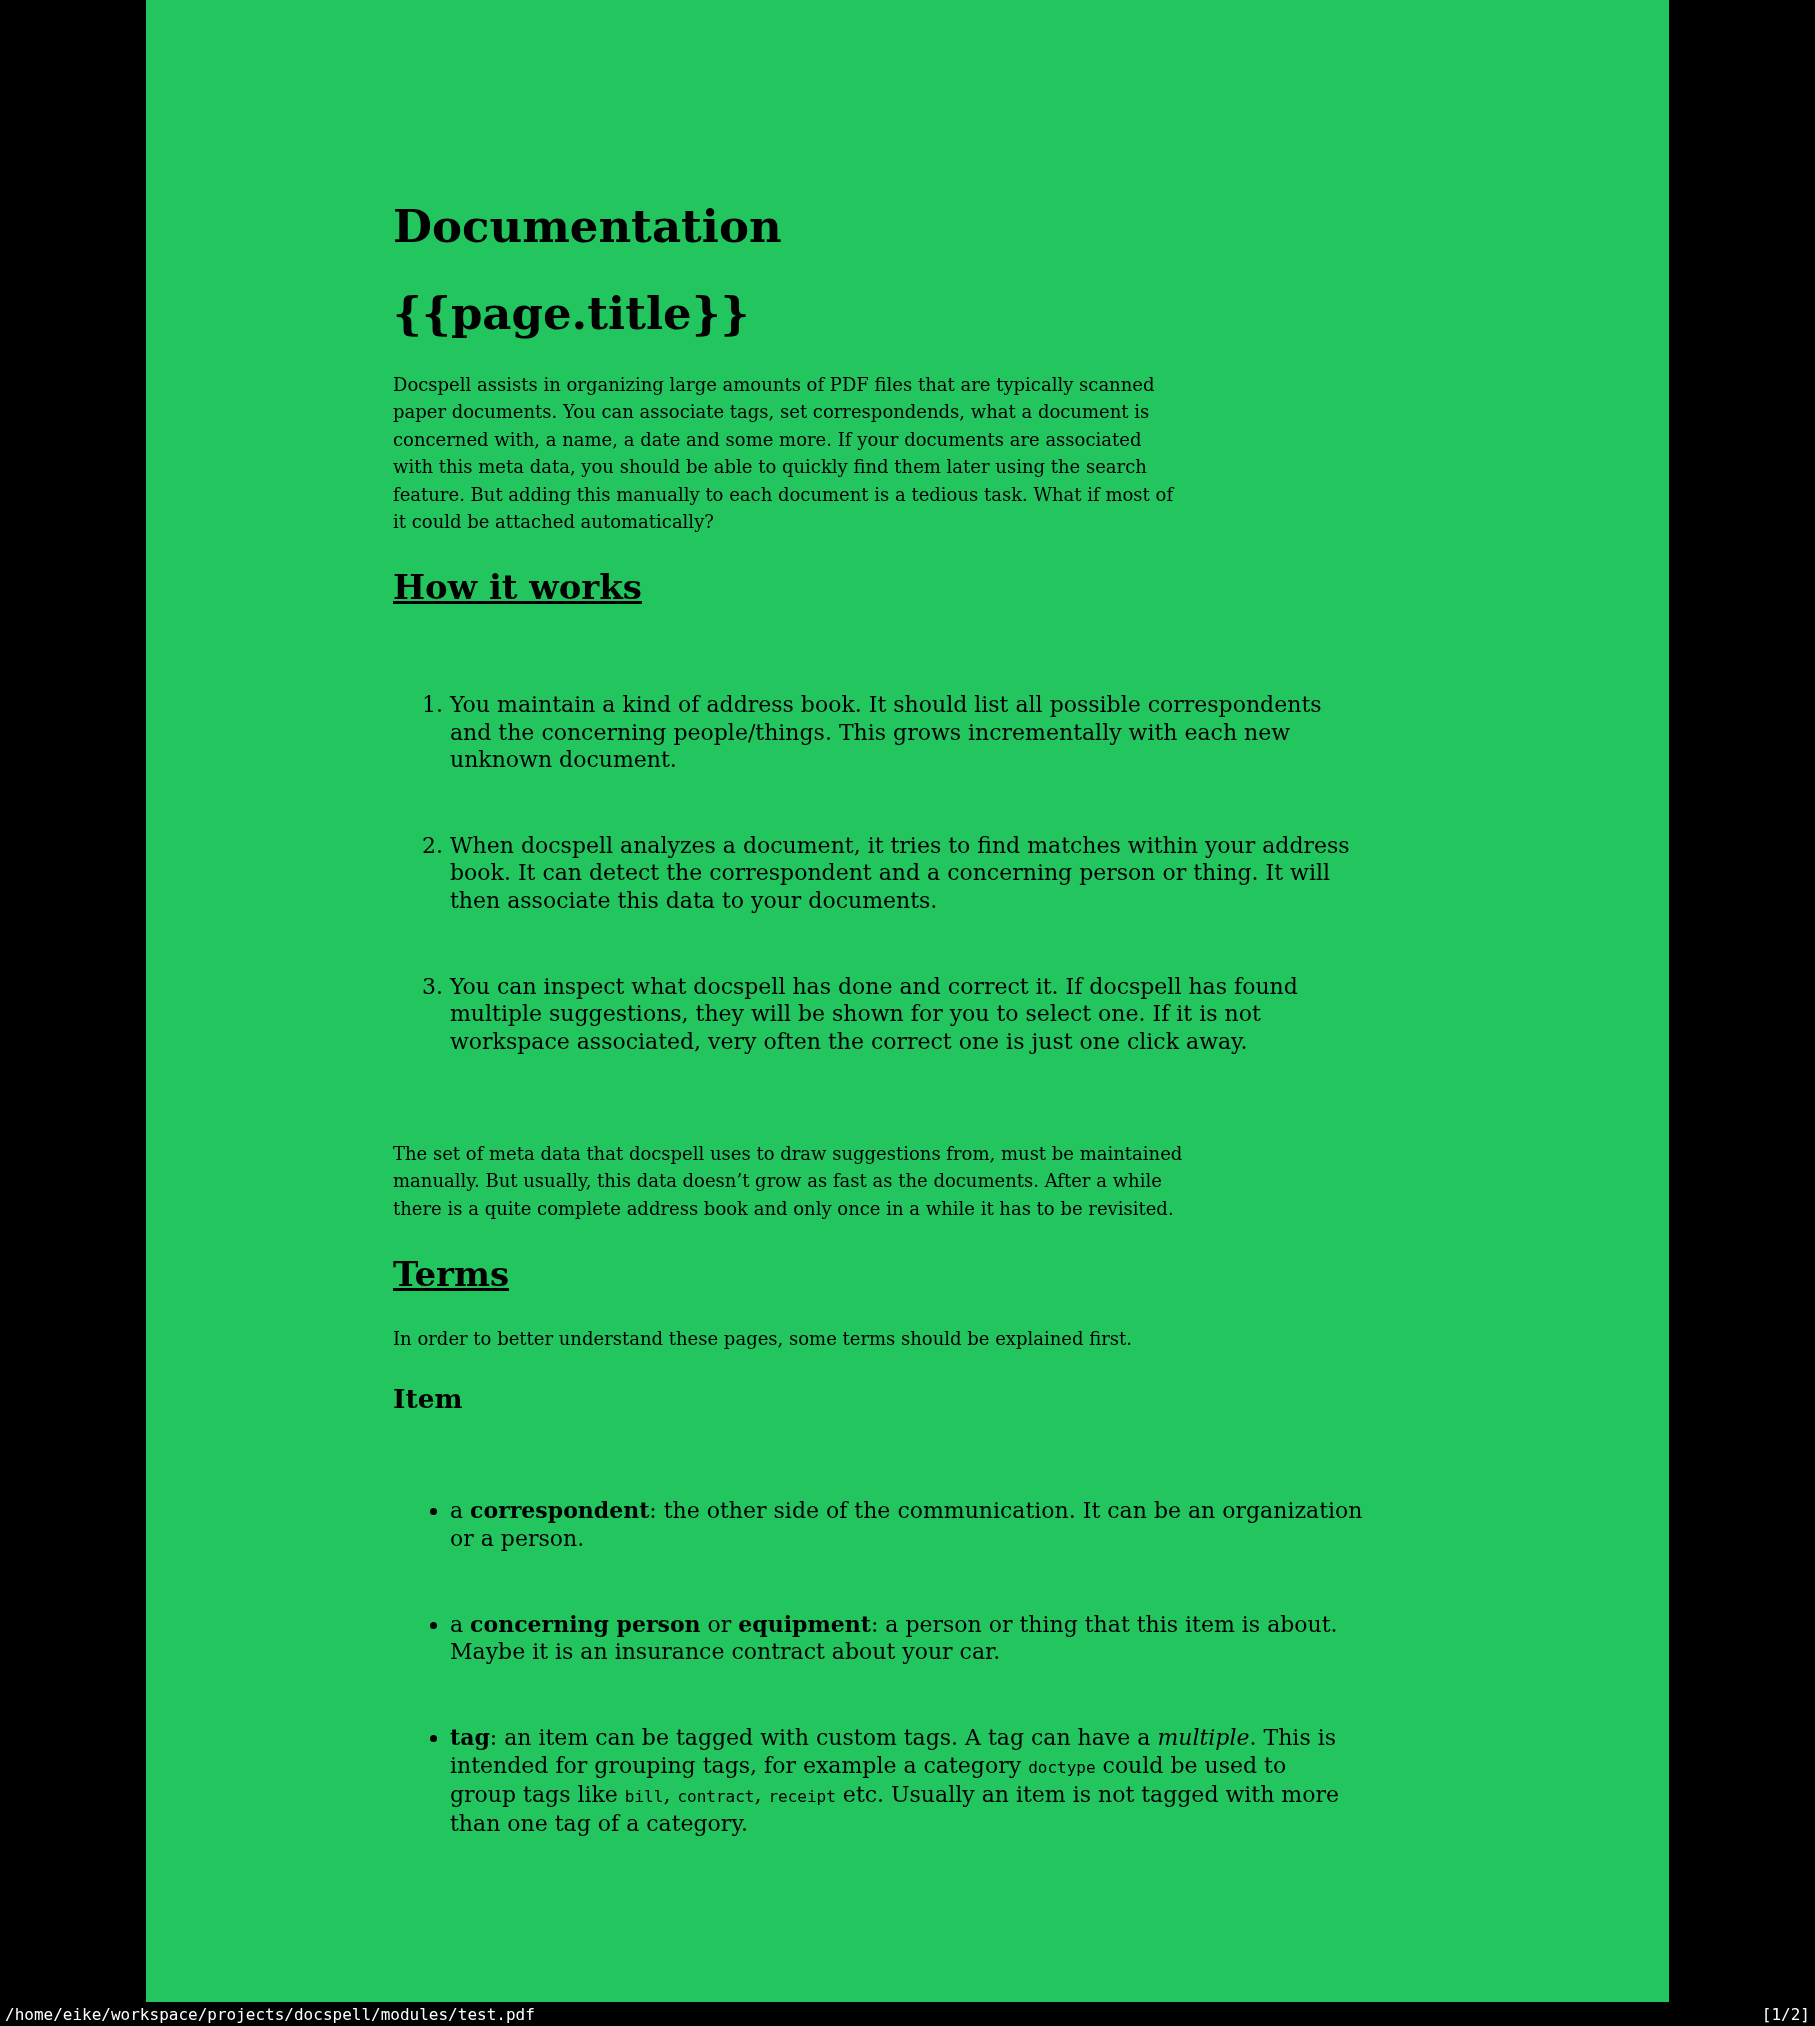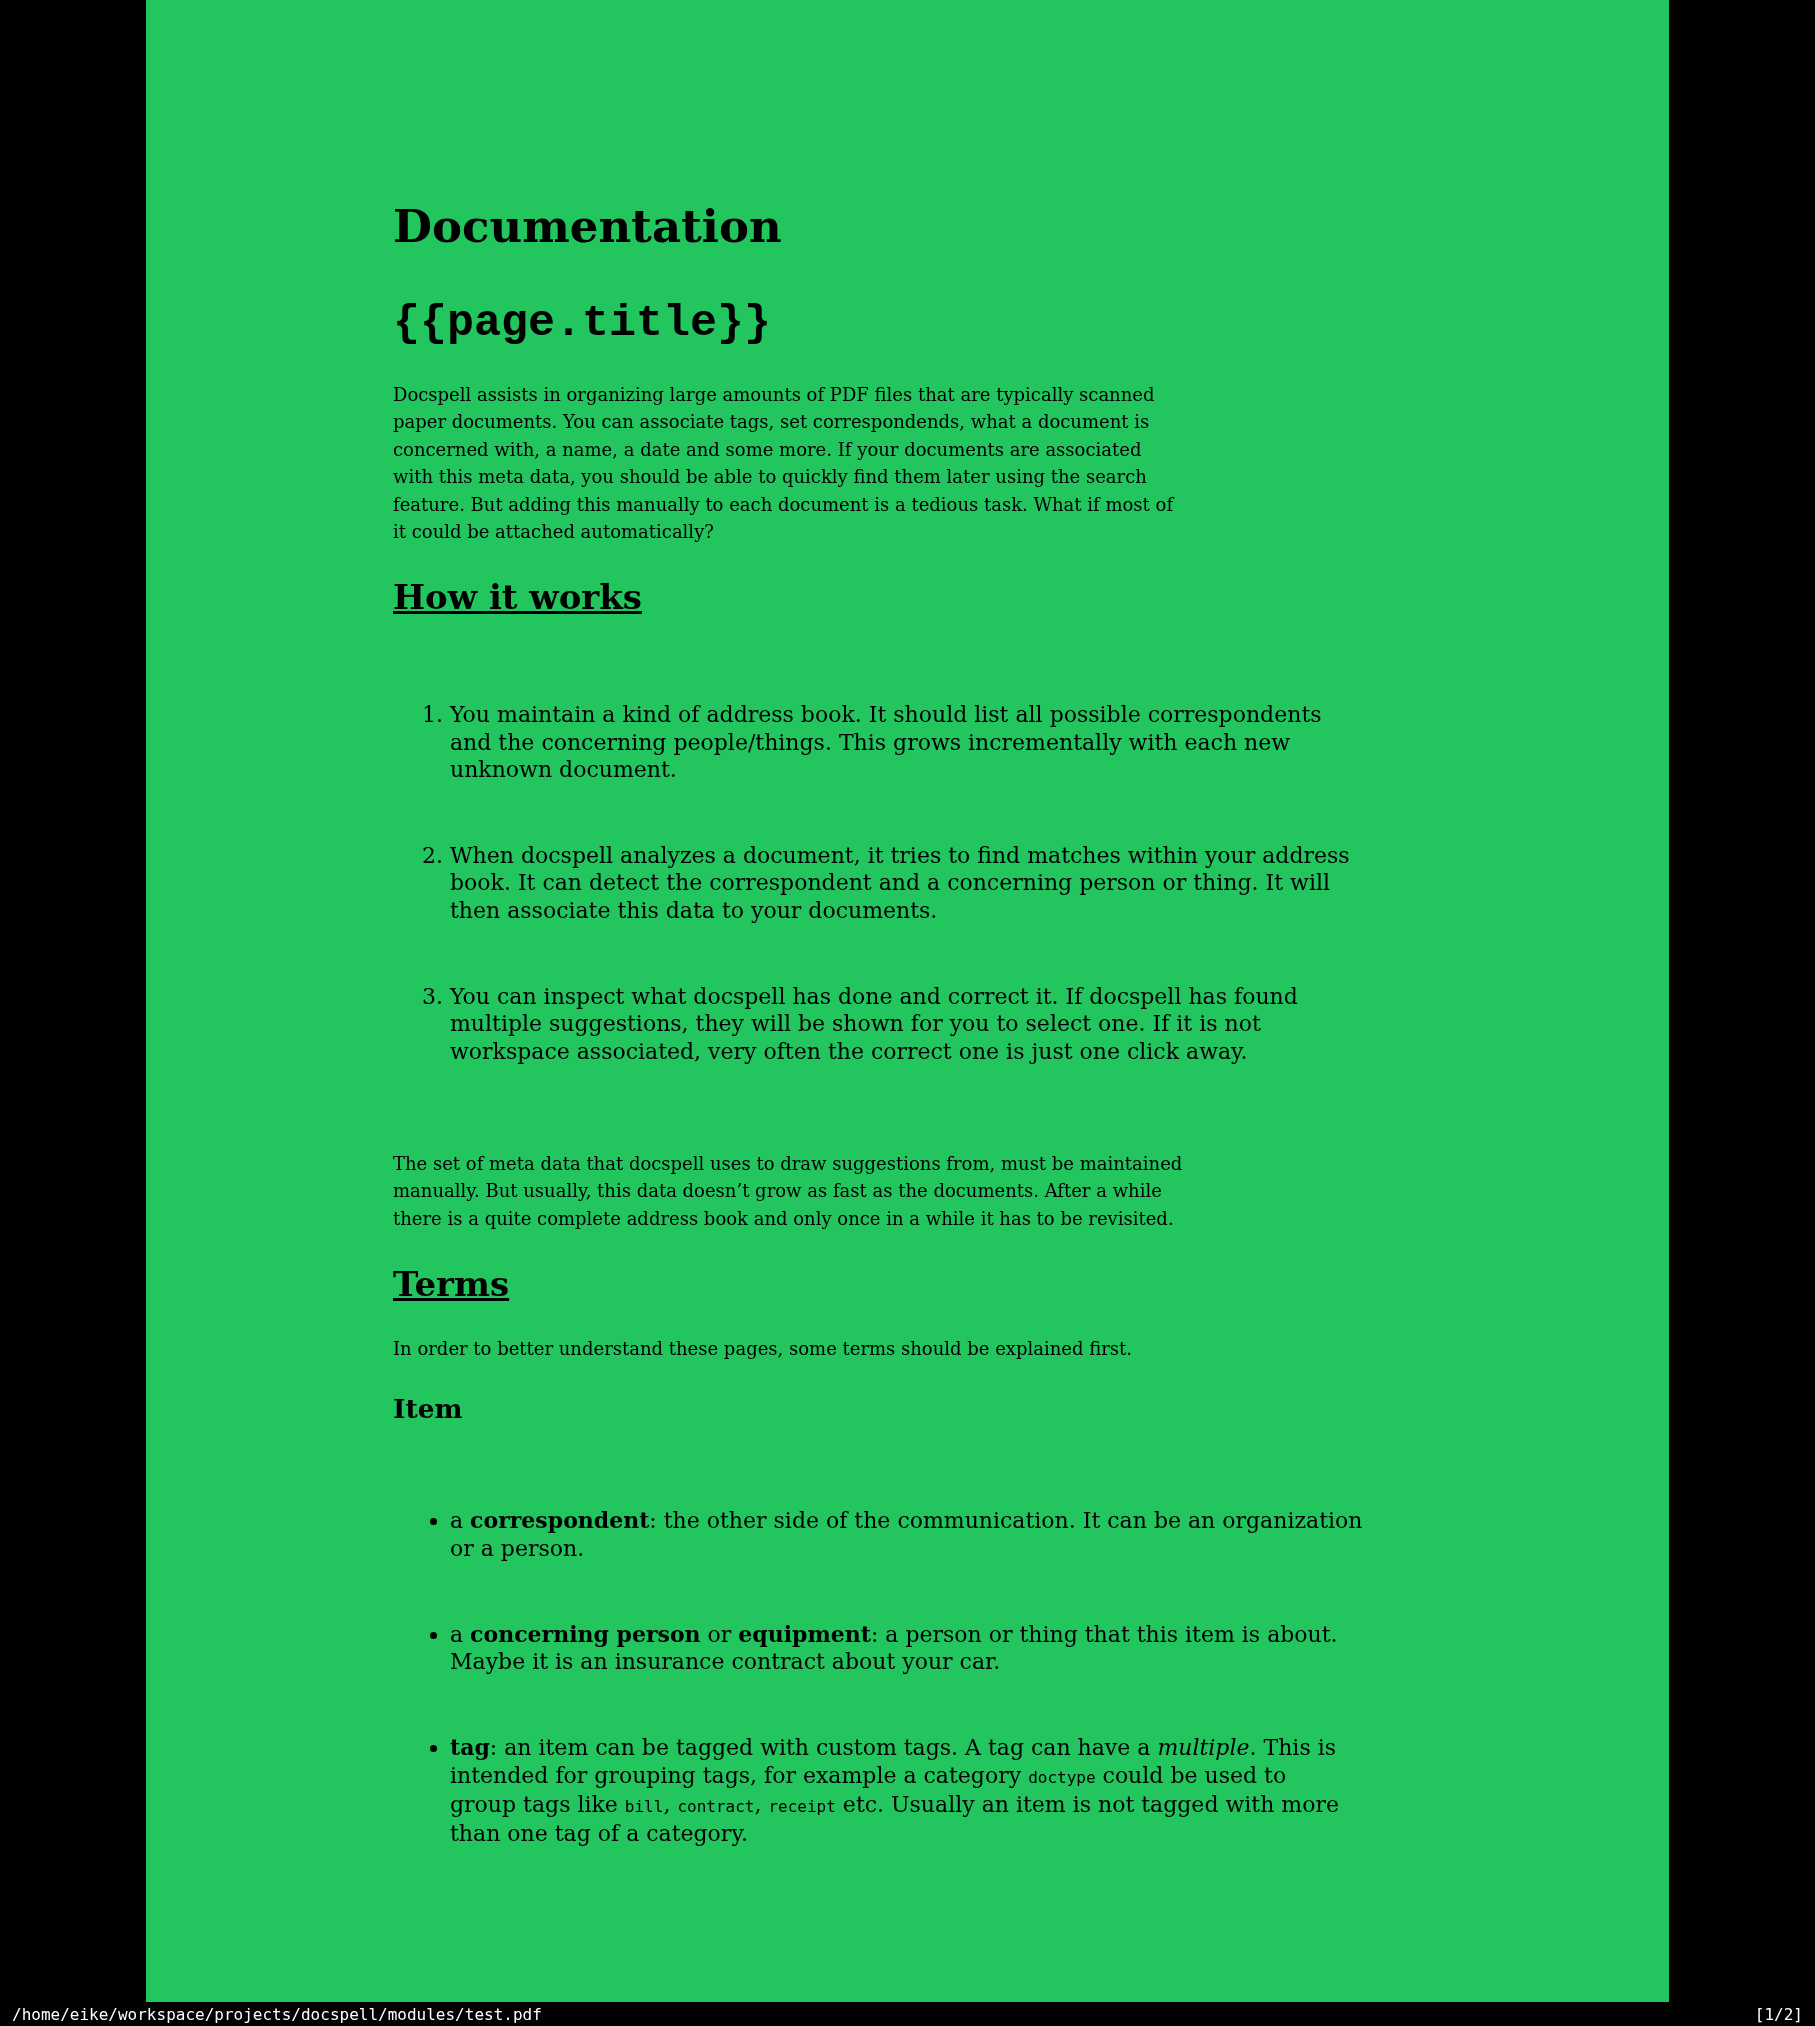--- a/index.html
+++ b/index.html
@@ -18,21 +18,21 @@
     background: #22c55e;
     color: #000000;
     overflow: hidden;
   }
   .content { padding: 199px 241px 0 247px; }
   h1, h2, h3, p, ol, ul, li { white-space: pre; }
   h1 {
     font-size: 45px; line-height: 55px;
     font-weight: bold; margin: 0;
   }
-  .title2 { margin-top: 42px; font-family: Liberation Mono, monospace; }
+  .title2 { margin-top: 32px; }
   p { font-size: 18px; line-height: 27.4px; margin: 30px 0 0; }
   h2 { font-size: 34px; line-height: 41px; font-weight: bold; margin: 32px 0 0; text-decoration: underline; }
   h3 { font-size: 26.5px; line-height: 32px; font-weight: bold; margin: 30px 0 0; }
   ol, ul { margin: 28px 0 0; padding-left: 57px; font-size: 22px; line-height: 27.4px; }
   li + li { margin-top: 3.8px; }
   .bold { font-weight: bold; }
   .italic { font-style: italic; }
   .code {
     font-family: "DejaVu Sans Mono", monospace;
     font-size: 16px;
@@ -42,21 +42,21 @@
     position: absolute;
     left: 0; bottom: 0;
     width: 1815px; height: 24px;
     background: #000000;
     color: #ffffff;
     font-family: "DejaVu Sans Mono", monospace;
     font-size: 16px;
     display: flex;
     justify-content: space-between;
     align-items: center;
-    padding: 0 12px;
+    padding: 0 5px;
   }
 </style>
 </head>
 <body>
 
 <div class="viewer">
   <div class="pdf-page">
     <div class="content">
       <h1>Documentation</h1>
       <h1 class="title2">{{page.title}}</h1>

